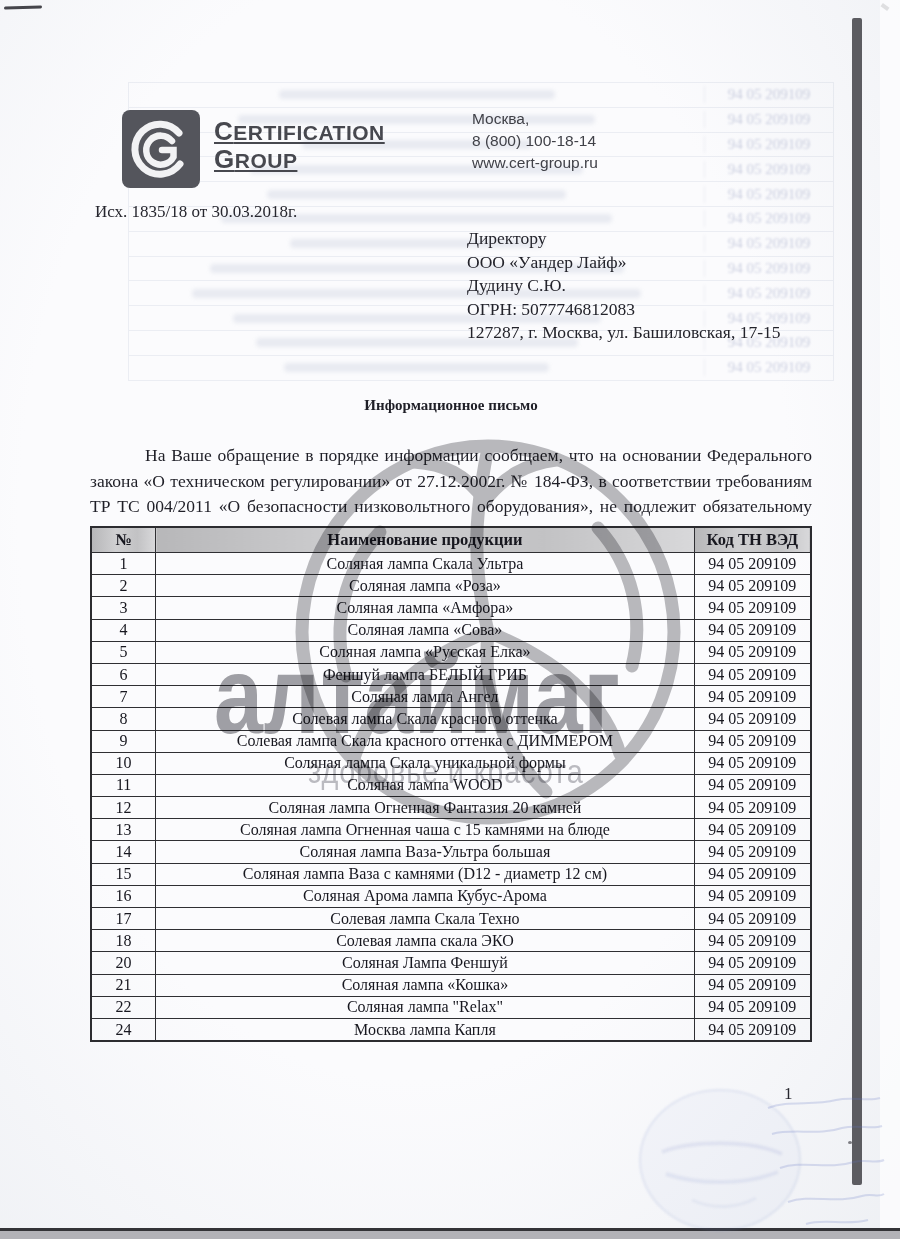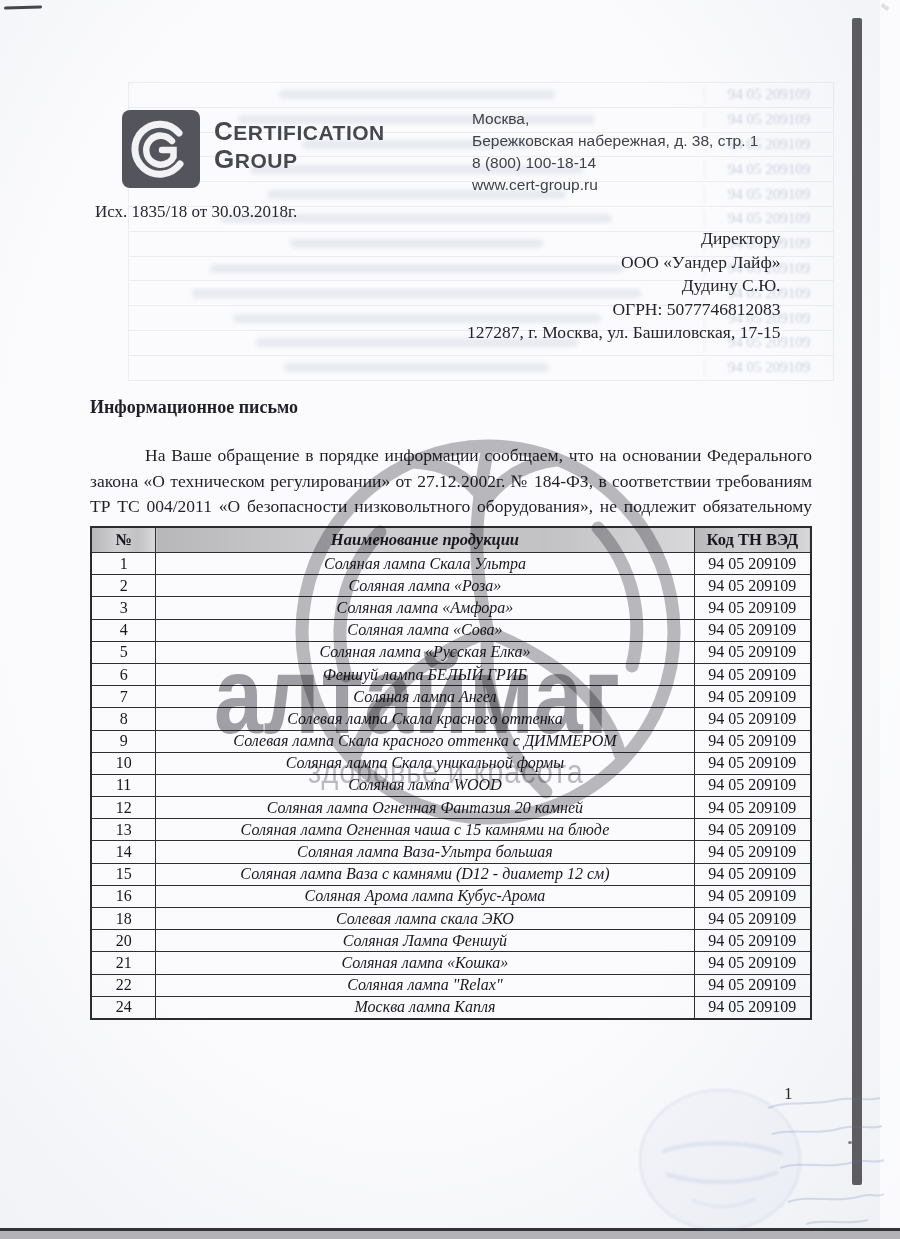--- a/index.html
+++ b/index.html
@@ -18,36 +18,36 @@
   .bottom-band{position:absolute;left:0;top:1231px;width:900px;height:8px;background:#b2b2b7;}
   
   .bleed{position:absolute;left:128px;top:82px;width:706px;z-index:0;}
   .bleed-row{display:flex;align-items:center;height:23.8px;border:1px solid rgba(125,140,175,.12);border-bottom:none;}
   .bleed-row:last-child{border-bottom:1px solid rgba(125,140,175,.12);}
   .bleed-name{flex:1;display:flex;justify-content:center;}
   .bleed-blob{height:9px;background:rgba(110,125,165,.13);filter:blur(2px);border-radius:4px;}
   .bleed-code{width:128px;text-align:center;font-size:15px;color:rgba(95,110,160,.30);filter:blur(1.3px);border-left:1px solid rgba(125,140,175,.12);}
   
   .logo-box{position:absolute;left:122px;top:110px;width:78px;height:78px;background:#54555c;border-radius:8px;z-index:2;}
-  .logo-text{position:absolute;left:214px;top:118px;z-index:2;font-family:"Liberation Sans",sans-serif;font-weight:700;color:#47484f;font-size:21px;line-height:27px;letter-spacing:.5px;text-transform:uppercase;}
+  .logo-text{position:absolute;left:214px;top:118px;z-index:2;font-family:"Liberation Sans",sans-serif;font-weight:700;color:#47484f;font-size:21px;line-height:27px;letter-spacing:.5px;text-transform:uppercase;text-decoration:underline;}
   .logo-text div::first-letter{font-size:26px;}
   .address{position:absolute;left:462px;top:108px;z-index:2;font-family:"Liberation Sans",sans-serif;font-size:15.5px;line-height:22px;color:#404148;margin-left:10px;}
   .outgoing{position:absolute;left:95px;top:202px;z-index:2;font-size:17px;color:#26262e;}
-  .recipient{position:absolute;left:467px;top:227px;z-index:2;font-size:17.5px;line-height:23.5px;color:#23232b;text-align:right;}
-  
-  .letter-title{position:absolute;left:90px;top:397px;width:722px;text-align:left;font-weight:700;font-size:18px;color:#1f1f27;z-index:2;font-family:Liberation Serif, serif;}
+  .recipient{position:absolute;left:467px;top:227px;z-index:2;font-size:17.5px;line-height:23.5px;color:#23232b;}
+  
+  .letter-title{position:absolute;left:90px;top:397px;width:722px;text-align:center;font-weight:700;font-size:15px;color:#1f1f27;z-index:2;font-family:Liberation Serif, serif;}
   .letter-body{position:absolute;left:90px;top:443px;width:722px;font-size:17.5px;line-height:25.5px;color:#1f1f27;text-align:justify;text-indent:55px;z-index:2;}
   
   .products{position:absolute;left:90px;top:526px;width:722px;z-index:2;border-collapse:collapse;font-size:16px;color:#17171f;}
   .products th,.products td{border:1px solid #2f2f33;text-align:center;padding:0;}
   .products{border:2px solid #2c2c30;}
   .products th{height:24px;font-size:16.5px;font-weight:700;background:linear-gradient(90deg,#b7b7b9,#cfcfd1 38%,#c2c2c4 72%,#d8d8da);}
   .products td{height:21.2px;line-height:20px;background:transparent;}
   .col-num{width:72px;}
-  .col-name{width:618px;font-style:italic;}
+  .col-name{width:618px;}
   .col-code{width:128px;}
   
   .emblem{position:absolute;left:288px;top:436px;z-index:3;mix-blend-mode:multiply;opacity:.40;pointer-events:none;}
   .wm-word{position:absolute;left:214px;top:634px;z-index:3;font-family:"Liberation Sans",sans-serif;font-weight:700;font-size:110px;line-height:1.1;color:#8b8b90;transform:scaleX(.8);transform-origin:left center;mix-blend-mode:multiply;opacity:.80;pointer-events:none;letter-spacing:1px;}
   .wm-tag{position:absolute;left:308px;top:752px;z-index:3;font-family:"Liberation Sans",sans-serif;font-size:34px;color:#a7a7ad;transform:scaleX(.85);transform-origin:left center;mix-blend-mode:multiply;opacity:.75;letter-spacing:1px;pointer-events:none;}
   
   .page-num{position:absolute;left:784px;top:1084px;font-size:17px;color:#26262e;z-index:2;}
   .stamp{position:absolute;left:622px;top:1082px;z-index:1;filter:blur(1px);}
   .handwriting{position:absolute;left:758px;top:1090px;z-index:1;filter:blur(.6px);}
 </style>
@@ -142,21 +142,20 @@
       <path d="M 57 23 A 25 25 0 1 0 58 54" fill="none" stroke="#f2f2f4" stroke-width="7" stroke-linecap="round"></path>
       <path d="M 50 31 A 14.5 14.5 0 1 0 51.5 47 L 51.5 40 L 40 40" fill="none" stroke="#f2f2f4" stroke-width="6.5" stroke-linecap="round"></path>
     </svg>
   </div>
   <div class="logo-text">
     <div>Certification</div>
     <div>Group</div>
   </div>
   <div class="address">
     <div>Москва,</div>
-    <div>Бережковская набережная, д. 38, стр. 1</div>
     <div>8 (800) 100-18-14</div>
     <div>www.cert-group.ru</div>
   </div>
 
   <div class="outgoing">Исх. 1835/18 от 30.03.2018г.</div>
 
   <div class="recipient">
     <div>Директору</div>
     <div>ООО «Уандер Лайф»</div>
     <div>Дудину С.Ю.</div>
@@ -247,20 +246,25 @@
           <td class="col-code">94 05 209109</td>
         </tr>
         <tr>
           <td class="col-num">15</td>
           <td class="col-name">Соляная лампа Ваза с камнями (D12 - диаметр 12 см)</td>
           <td class="col-code">94 05 209109</td>
         </tr>
         <tr>
           <td class="col-num">16</td>
           <td class="col-name">Соляная Арома лампа Кубус-Арома</td>
+          <td class="col-code">94 05 209109</td>
+        </tr>
+        <tr>
+          <td class="col-num">17</td>
+          <td class="col-name">Солевая лампа Скала Техно</td>
           <td class="col-code">94 05 209109</td>
         </tr>
         <tr>
           <td class="col-num">18</td>
           <td class="col-name">Солевая лампа скала ЭКО</td>
           <td class="col-code">94 05 209109</td>
         </tr>
         <tr>
           <td class="col-num">20</td>
           <td class="col-name">Соляная Лампа Феншуй</td>

